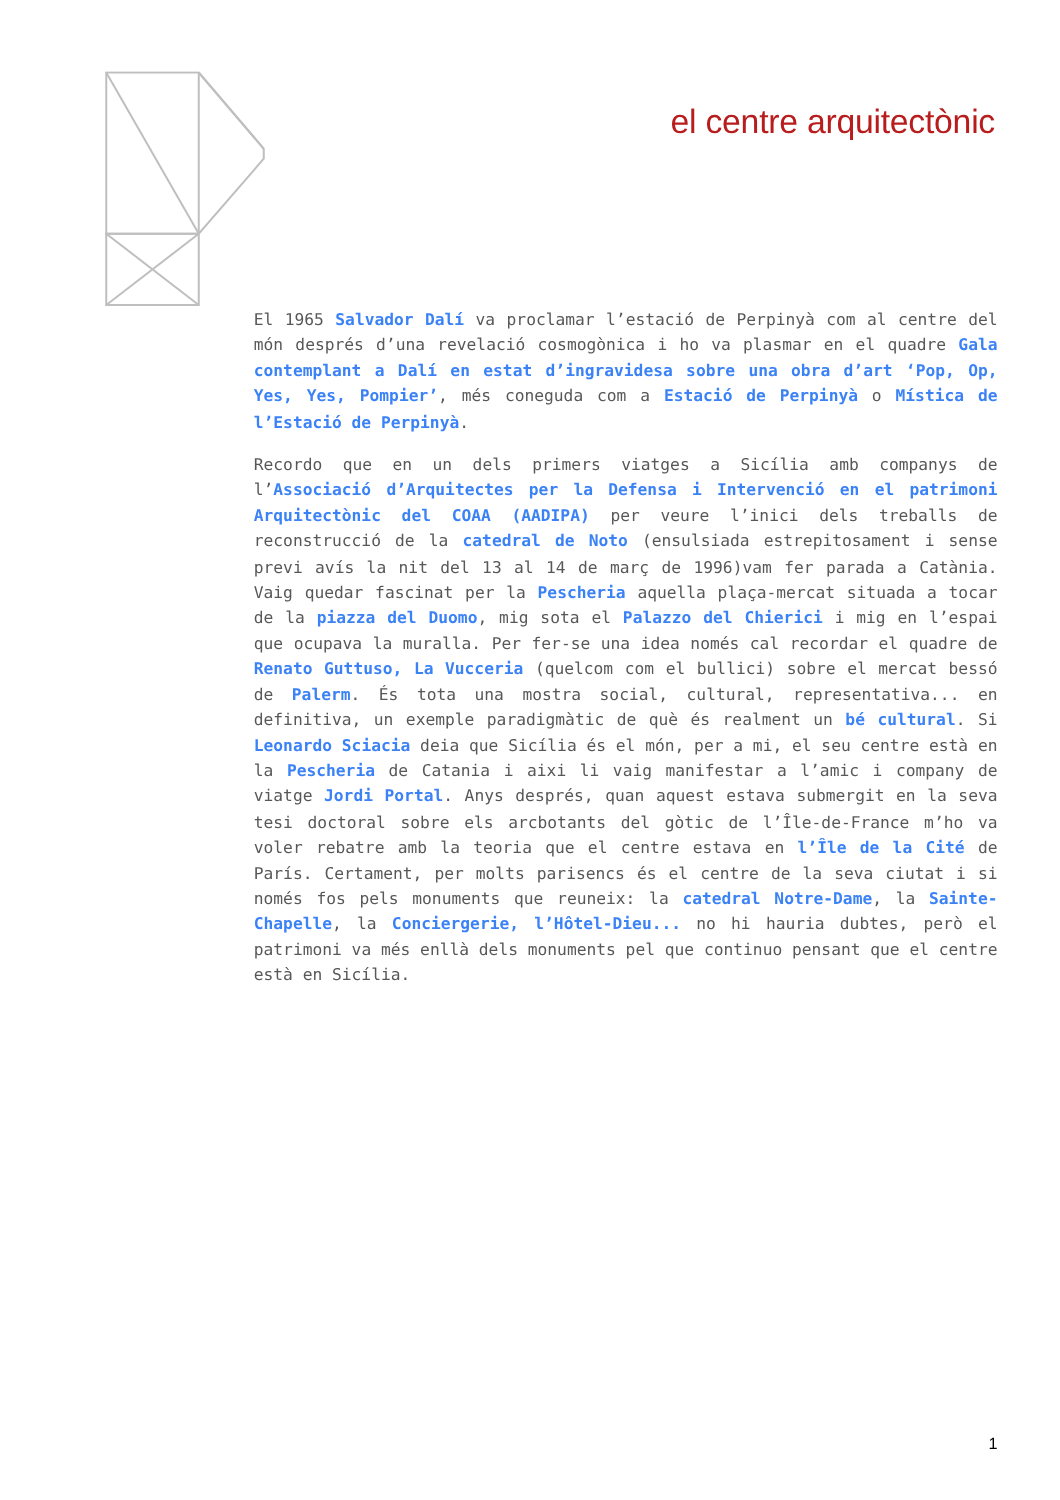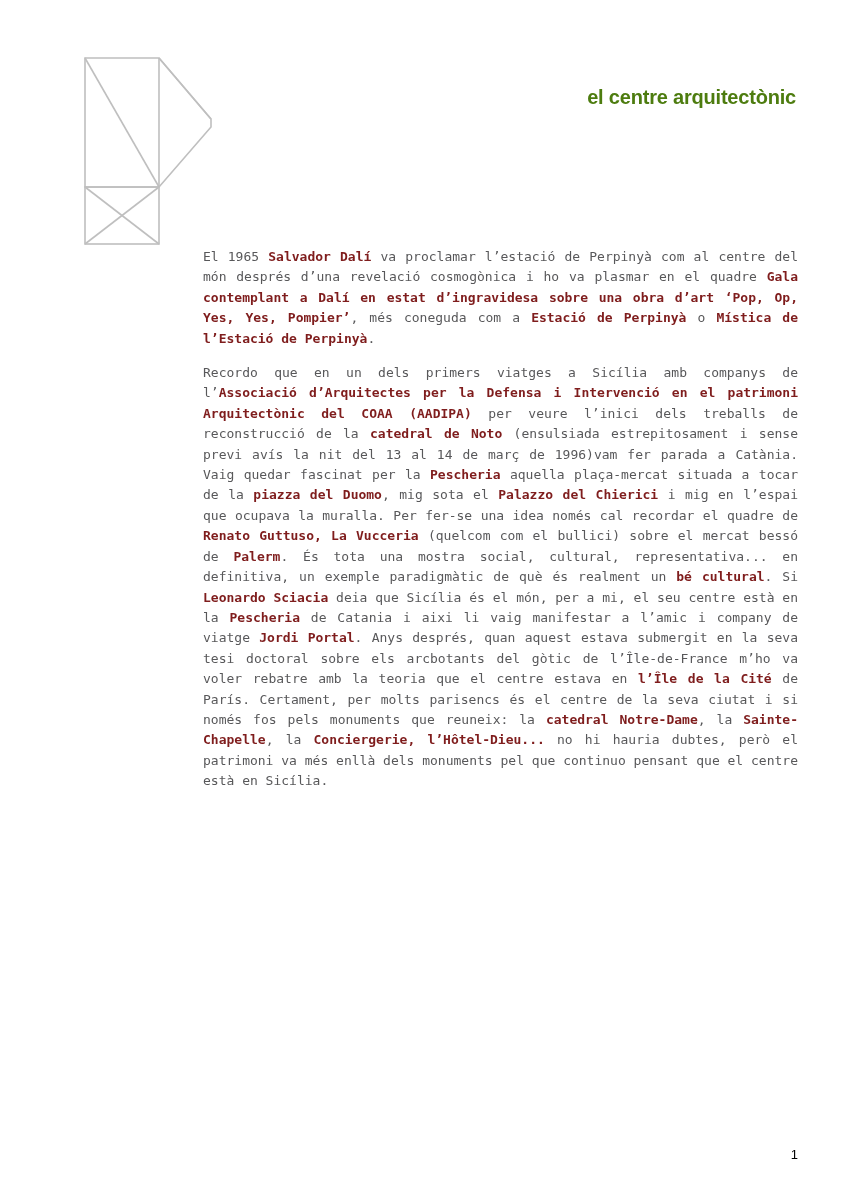--- a/index.html
+++ b/index.html
@@ -34,45 +34,45 @@
 
   
   .title-block {
     position: absolute;
     right: 52px;
     top: 78px;
     width: 560px;
     text-align: right;
   }
   .title-line {
-    color: #4d7c0f;
+    color: #b91c1c;
     font-family: "Liberation Sans", sans-serif;
-    font-weight: bold;
-    font-size: 20px;
+    font-weight: normal;
+    font-size: 27px;
     line-height: 38px;
     letter-spacing: -0.2px;
   }
 
   
   .body-text {
     position: absolute;
     left: 203px;
     top: 247px;
     width: 595px;
     font-family: "DejaVu Sans Mono", monospace;
     font-size: 13.0px;
     line-height: 20.4px;
     color: #58585a;
     text-align: justify;
   }
   .body-text p {
     margin: 0 0 14px 0;
   }
   .body-text b {
-    color: #7f1d1d;
+    color: #3b82f6;
     font-weight: bold;
   }
 
   
   .page-number {
     position: absolute;
     right: 50px;
     bottom: 38px;
     font-family: "Liberation Sans", sans-serif;
     font-size: 13px;

